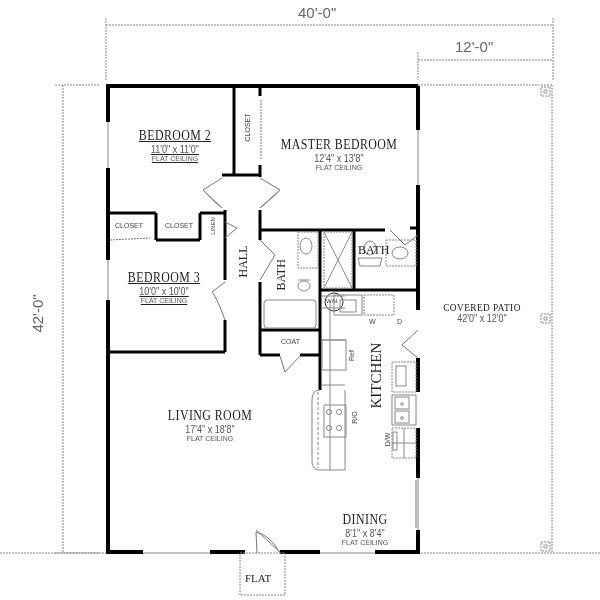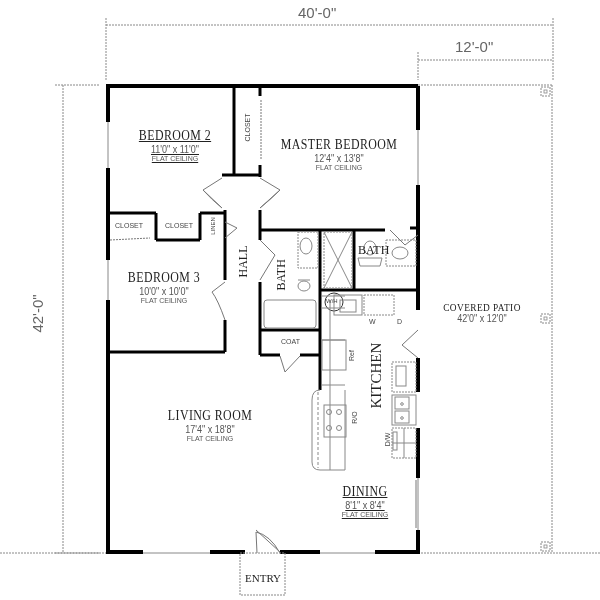--- a/index.html
+++ b/index.html
@@ -173,48 +173,48 @@
   <div class="room-dim">11'0" x 11'0"</div>
   <div class="room-ceil">FLAT CEILING</div>
 </div>
 
 <div class="lbl" style="left:262px;top:137px;width:154px;">
   <div class="room-name">MASTER BEDROOM</div>
   <div class="room-dim">12'4" x 13'8"</div>
   <div class="room-ceil">FLAT CEILING</div>
 </div>
 
-<div class="lbl" style="left:108px;top:270px;width:112px;">
+<div class="lbl" style="left:108px;top:270px;width:112px;text-decoration:underline;">
   <div class="room-name">BEDROOM 3</div>
   <div class="room-dim">10'0" x 10'0"</div>
   <div class="room-ceil">FLAT CEILING</div>
 </div>
 
 <div class="lbl" style="left:150px;top:408px;width:120px;">
   <div class="room-name">LIVING ROOM</div>
   <div class="room-dim">17'4" x 18'8"</div>
   <div class="room-ceil">FLAT CEILING</div>
 </div>
 
-<div class="lbl" style="left:325px;top:484px;width:80px;text-decoration:underline;">
+<div class="lbl" style="left:325px;top:512px;width:80px;">
   <div class="room-name">DINING</div>
   <div class="room-dim">8'1" x 8'4"</div>
   <div class="room-ceil">FLAT CEILING</div>
 </div>
 
 <div class="lbl" style="left:432px;top:301px;width:100px;">
   <div class="room-name" style="font-size:11px;">COVERED PATIO</div>
   <div class="room-dim">42'0" x 12'0"</div>
 </div>
 
 <div class="lbl vert vert-serif" style="left:346px;top:370px;width:60px;font-size:15px;">KITCHEN</div>
 <div class="lbl vert vert-serif" style="left:228px;top:255px;width:30px;">HALL</div>
 <div class="lbl vert vert-serif" style="left:266px;top:268px;width:30px;">BATH</div>
 <div class="lbl vert-serif" style="left:358px;top:243px;">BATH</div>
-<div class="lbl vert-serif" style="left:245px;top:572px;font-size:11px;">ENTRY</div>
+<div class="lbl vert-serif" style="left:245px;top:572px;font-size:11px;">FLAT</div>
 
 <div class="lbl small-lbl vert" style="left:232px;top:124px;width:30px;">CLOSET</div>
 <div class="lbl small-lbl" style="left:115px;top:222px;">CLOSET</div>
 <div class="lbl small-lbl" style="left:165px;top:222px;">CLOSET</div>
 <div class="lbl small-lbl vert" style="left:203px;top:223px;width:20px;font-size:6px;">LINEN</div>
 <div class="lbl small-lbl" style="left:281px;top:338px;">COAT</div>
 <div class="lbl small-lbl" style="left:326px;top:298px;font-size:6px;">W/H</div>
 <div class="lbl small-lbl" style="left:369px;top:318px;">W</div>
 <div class="lbl small-lbl" style="left:397px;top:318px;">D</div>
 <div class="lbl small-lbl vert" style="left:343px;top:352px;width:16px;">Ref</div>

